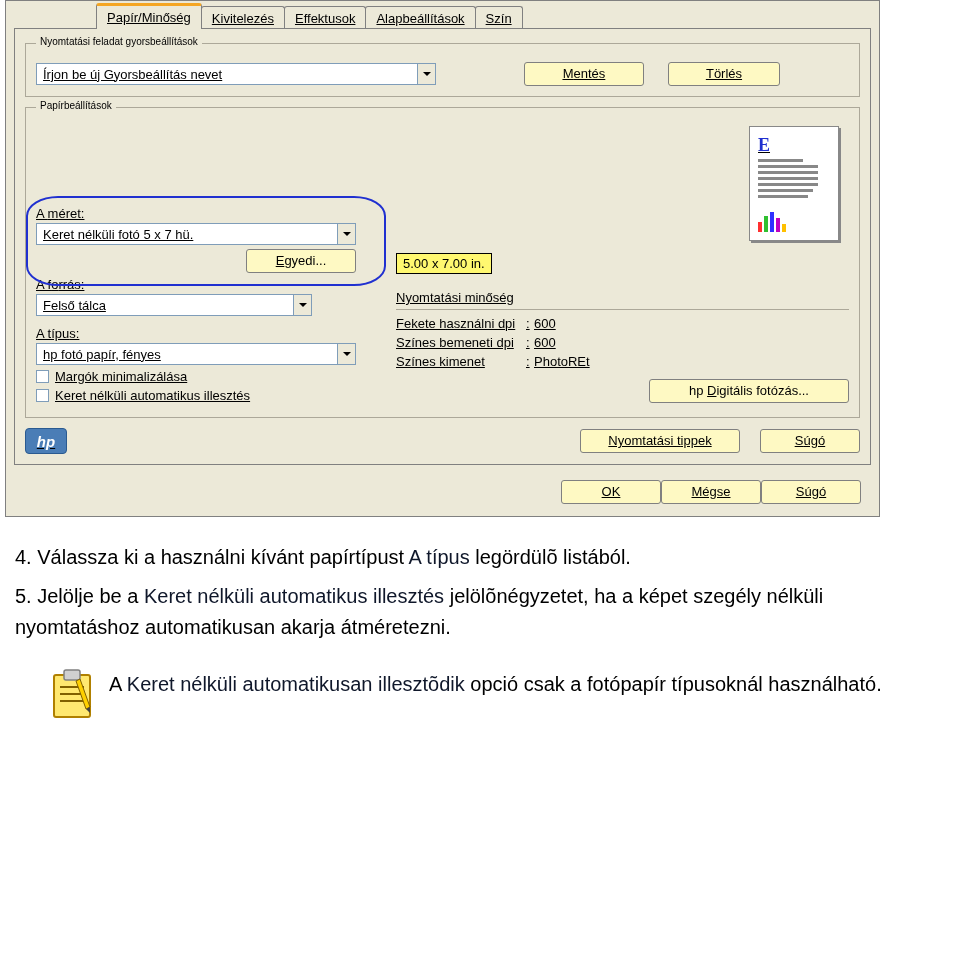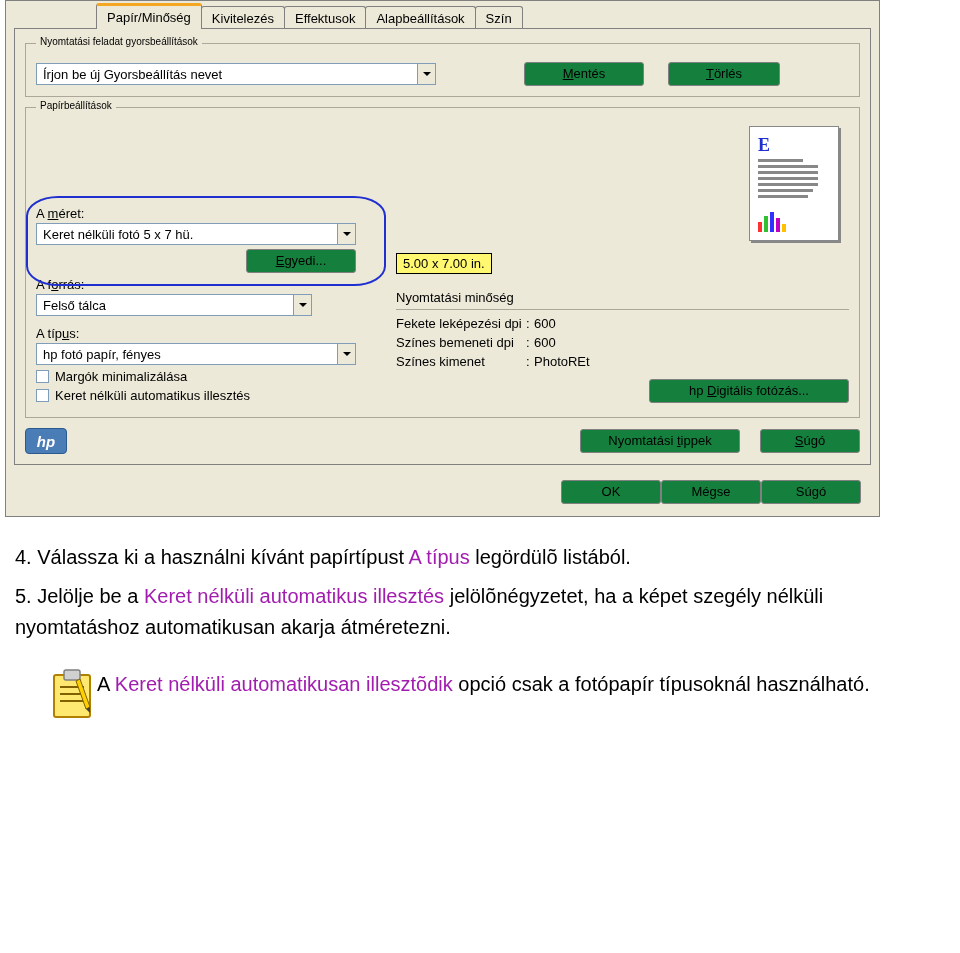--- a/index.html
+++ b/index.html
@@ -13,20 +13,21 @@
     font-size: 13px;
     color: #000;
   }
   .dialog {
     position: relative;
     width: 875px;
     margin: 0 0 0 5px;
     background: #ece9d8;
     border: 1px solid #808080;
     padding-bottom: 8px;
+    text-decoration: underline;
   }
   
   .tabs {
     position: relative;
     display: flex;
     align-items: flex-end;
     padding-left: 90px;
     height: 28px;
   }
   .tab {
@@ -93,21 +94,21 @@
     align-items: center;
     justify-content: center;
   }
   .combo-btn::after {
     content: "";
     border-left: 4px solid transparent;
     border-right: 4px solid transparent;
     border-top: 4px solid #000;
   }
   .btn {
-    background: #15803d;
+    background: #fef9c3;
     border: 1px solid #808080;
     border-radius: 3px;
     padding: 3px 0;
     font-size: 13px;
     text-align: center;
     cursor: pointer;
     min-width: 100px;
     height: 24px;
     line-height: 16px;
   }
@@ -205,25 +206,25 @@
     justify-content: flex-end;
     padding: 6px 18px 4px 0;
   }
   .text-block {
     padding: 25px 40px 20px 15px;
     font-size: 20px;
     line-height: 1.55;
     font-family: Arial, sans-serif;
     color: #000;
   }
-  .blue-term { color: #a21caf; }
+  .blue-term { color: #0f172a; }
   .note-row {
     display: flex;
     align-items: flex-start;
-    gap: 3px;
+    gap: 15px;
     margin-top: 26px;
     padding-left: 35px;
   }
   .note-icon {
     width: 44px;
     height: 50px;
     flex-shrink: 0;
   }
   .underline { text-decoration: underline; }
 </style>
@@ -333,21 +334,21 @@
           </div>
 
           <div style="height:12px"></div>
           <span class="size-badge">5.00 x 7.00 in.</span>
 
           <div style="height:16px"></div>
           <div style="font-size:13px">Nyomtatási minőség</div>
           <div style="border-top:1px solid #aca899; margin:4px 0 6px 0;"></div>
 
           <div class="info-grid">
-            <span>Fekete leképezési dpi</span>
+            <span>Fekete használni dpi</span>
             <span>:</span>
             <span>600</span>
             <span>Színes bemeneti dpi</span>
             <span>:</span>
             <span>600</span>
             <span>Színes kimenet</span>
             <span>:</span>
             <span>PhotoREt</span>
           </div>
 

